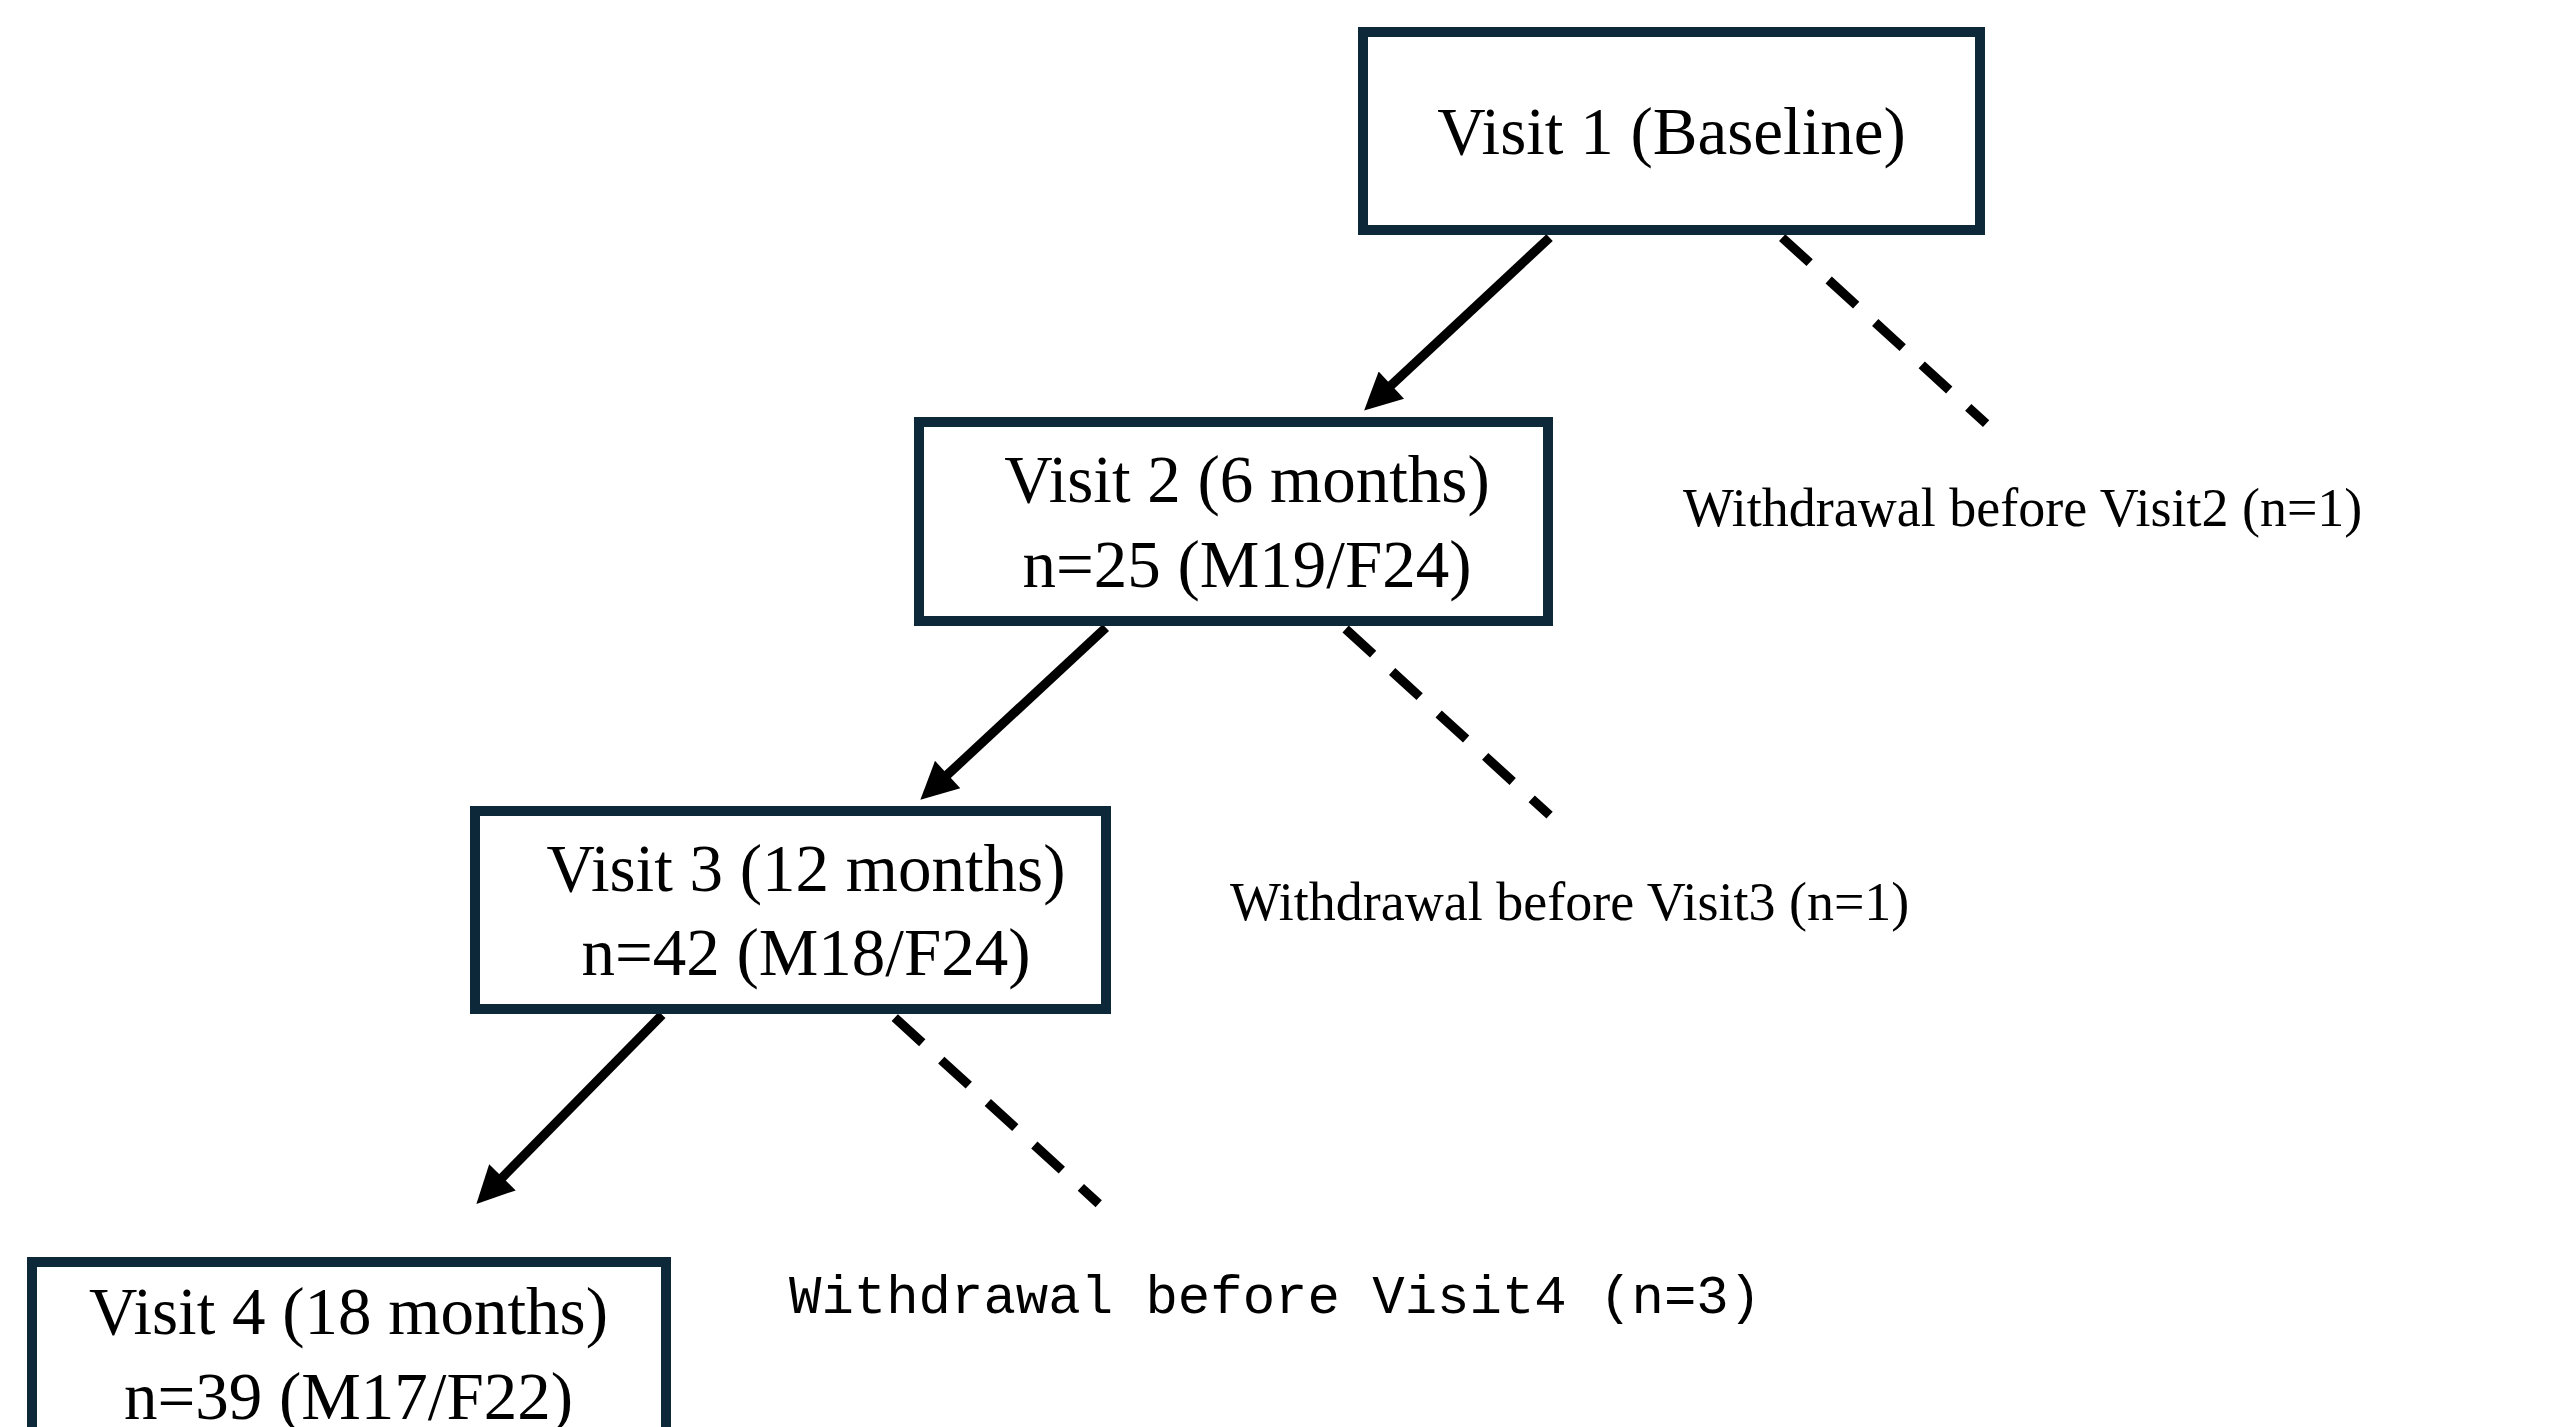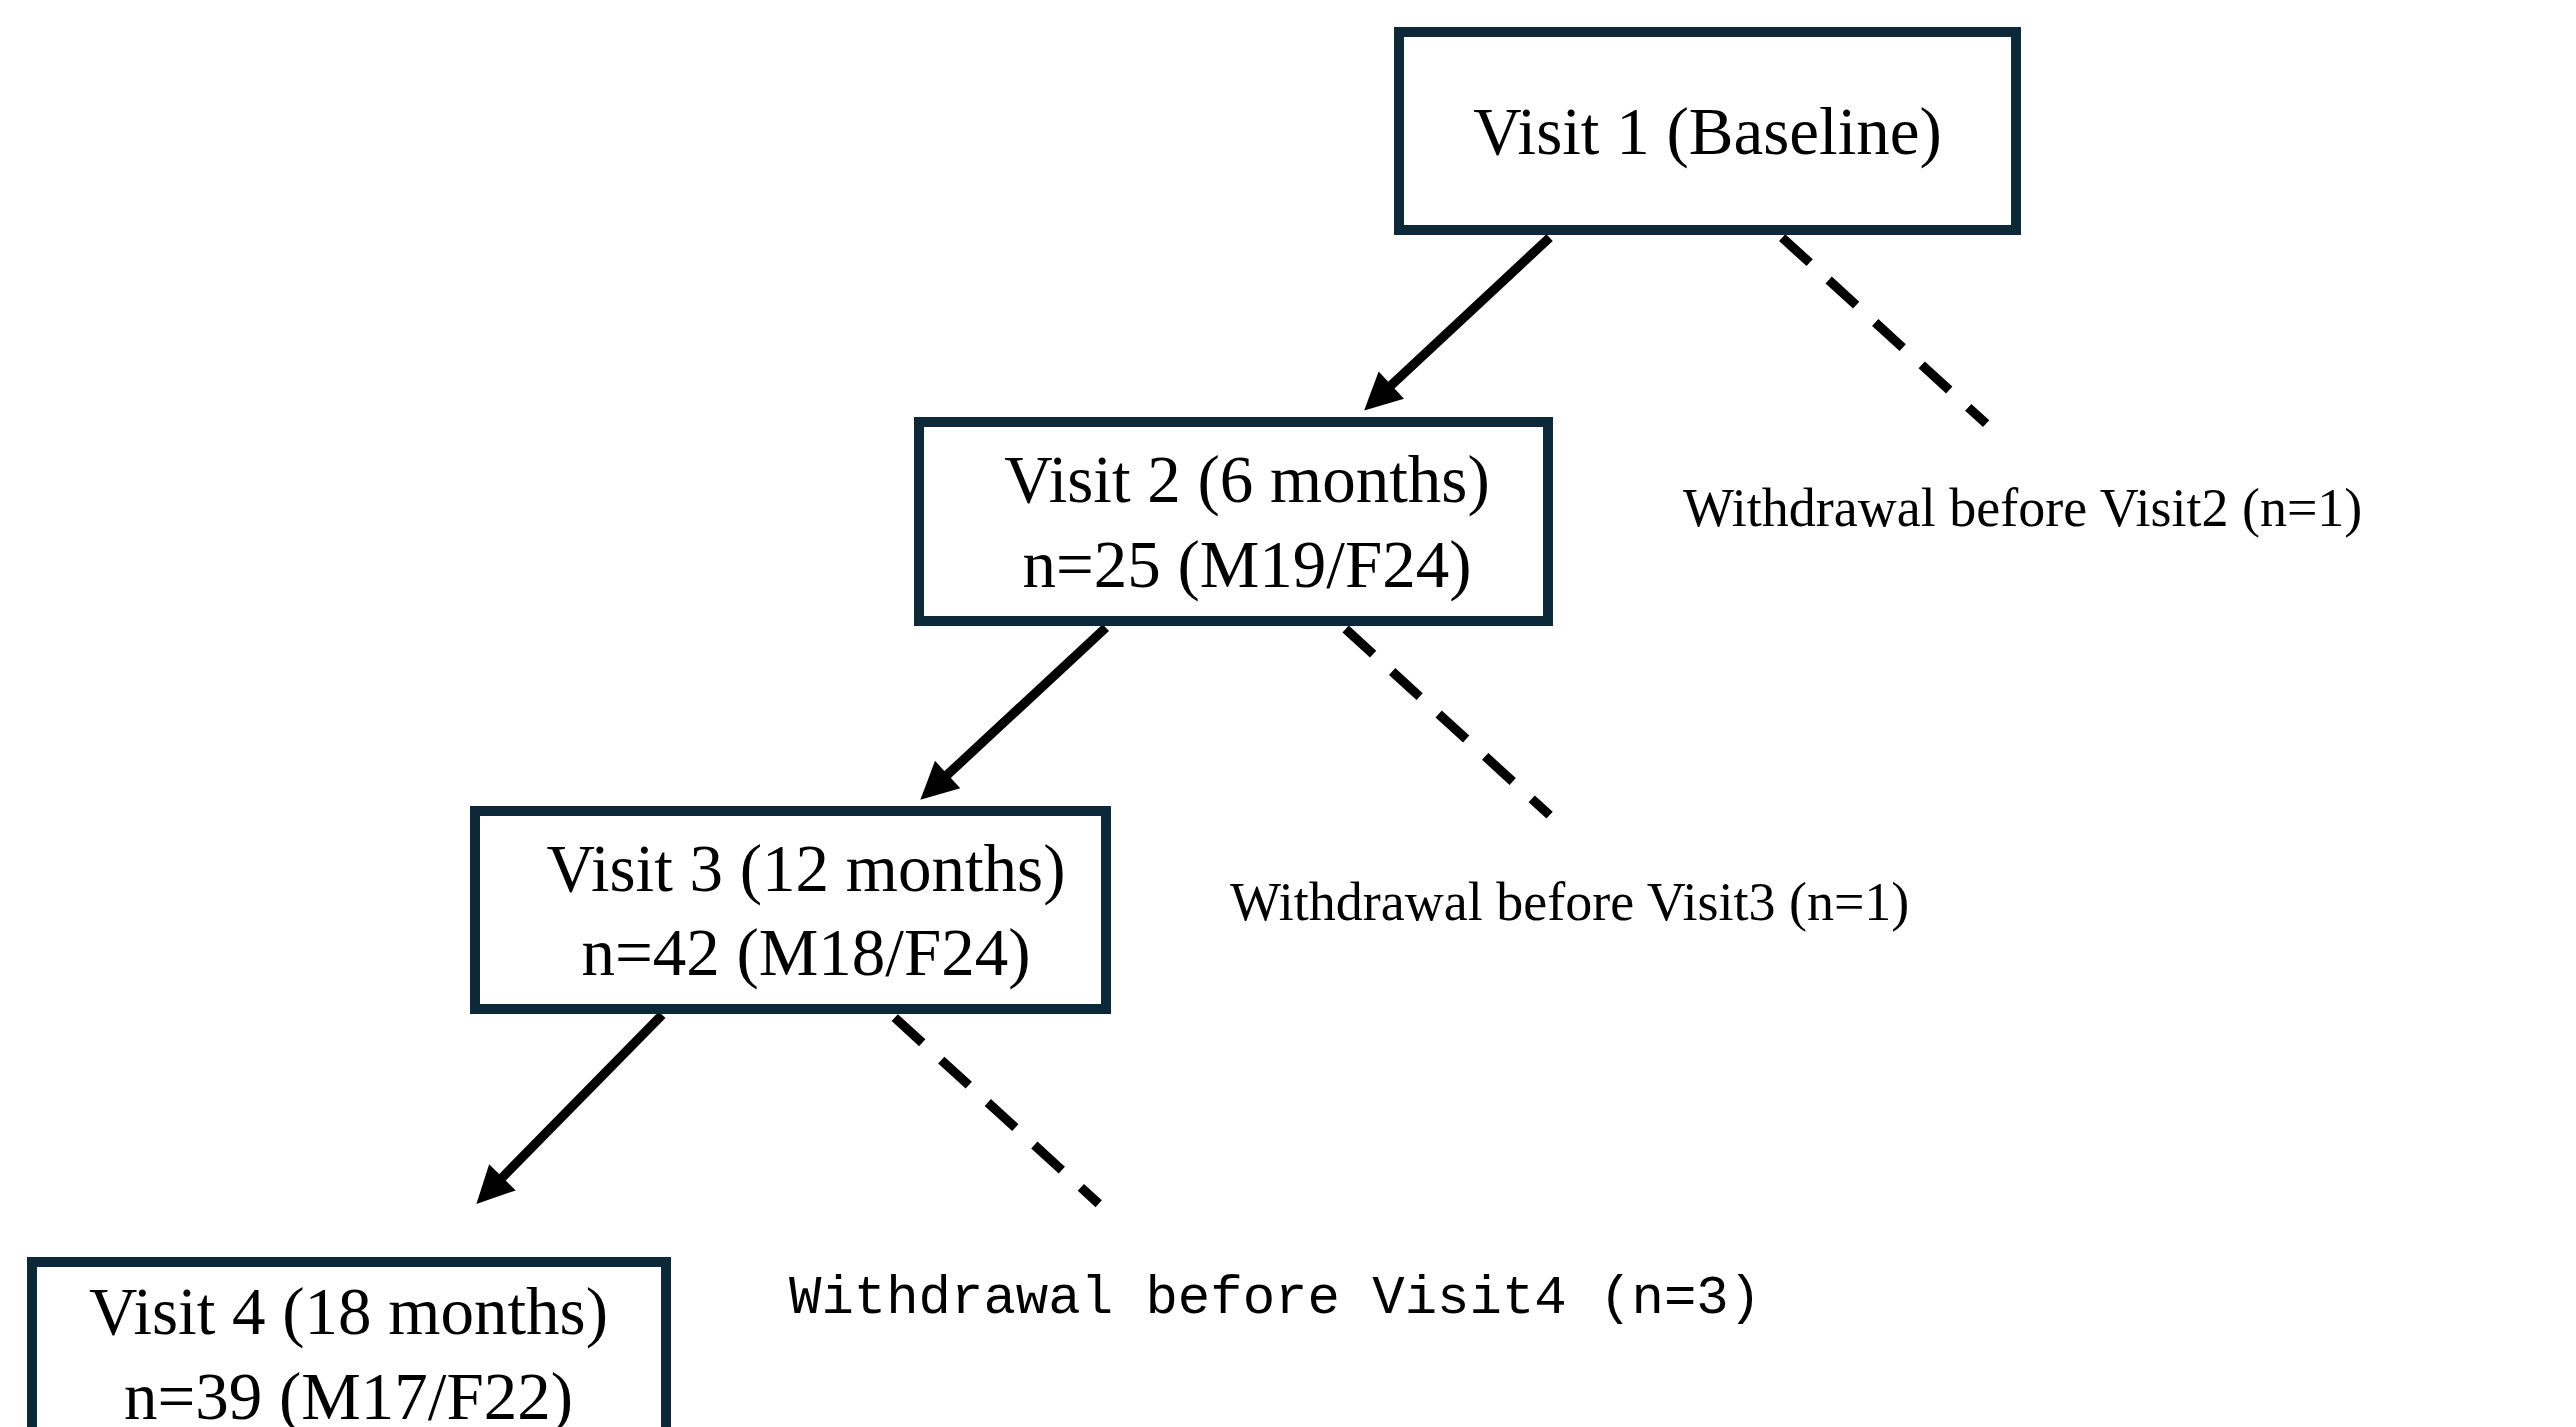--- a/index.html
+++ b/index.html
@@ -25,21 +25,21 @@
     display:flex;
     flex-direction:column;
     align-items:center;
     justify-content:center;
     text-align:center;
     font-size:67px;
     line-height:1.26;
     white-space:nowrap;
   }
   .visit-box .box-line{display:block;}
-  .box-visit-1{left:1358px;top:27px;width:627px;height:208px;margin-left:36px;}
+  .box-visit-1{left:1358px;top:27px;width:627px;height:208px;}
   .box-visit-2{left:914px;top:417px;width:639px;height:209px;padding-left:27px;}
   .box-visit-3{left:470px;top:806px;width:641px;height:208px;padding-left:31px;}
   .box-visit-4{left:26.5px;top:1210px;width:644px;height:193px;margin-top:47px;}
   .withdrawal-label{
     position:absolute;
     font-size:54px;
     line-height:1.3;
     white-space:nowrap;
   }
   .label-withdrawal-1{left:1683px;top:473px;}

